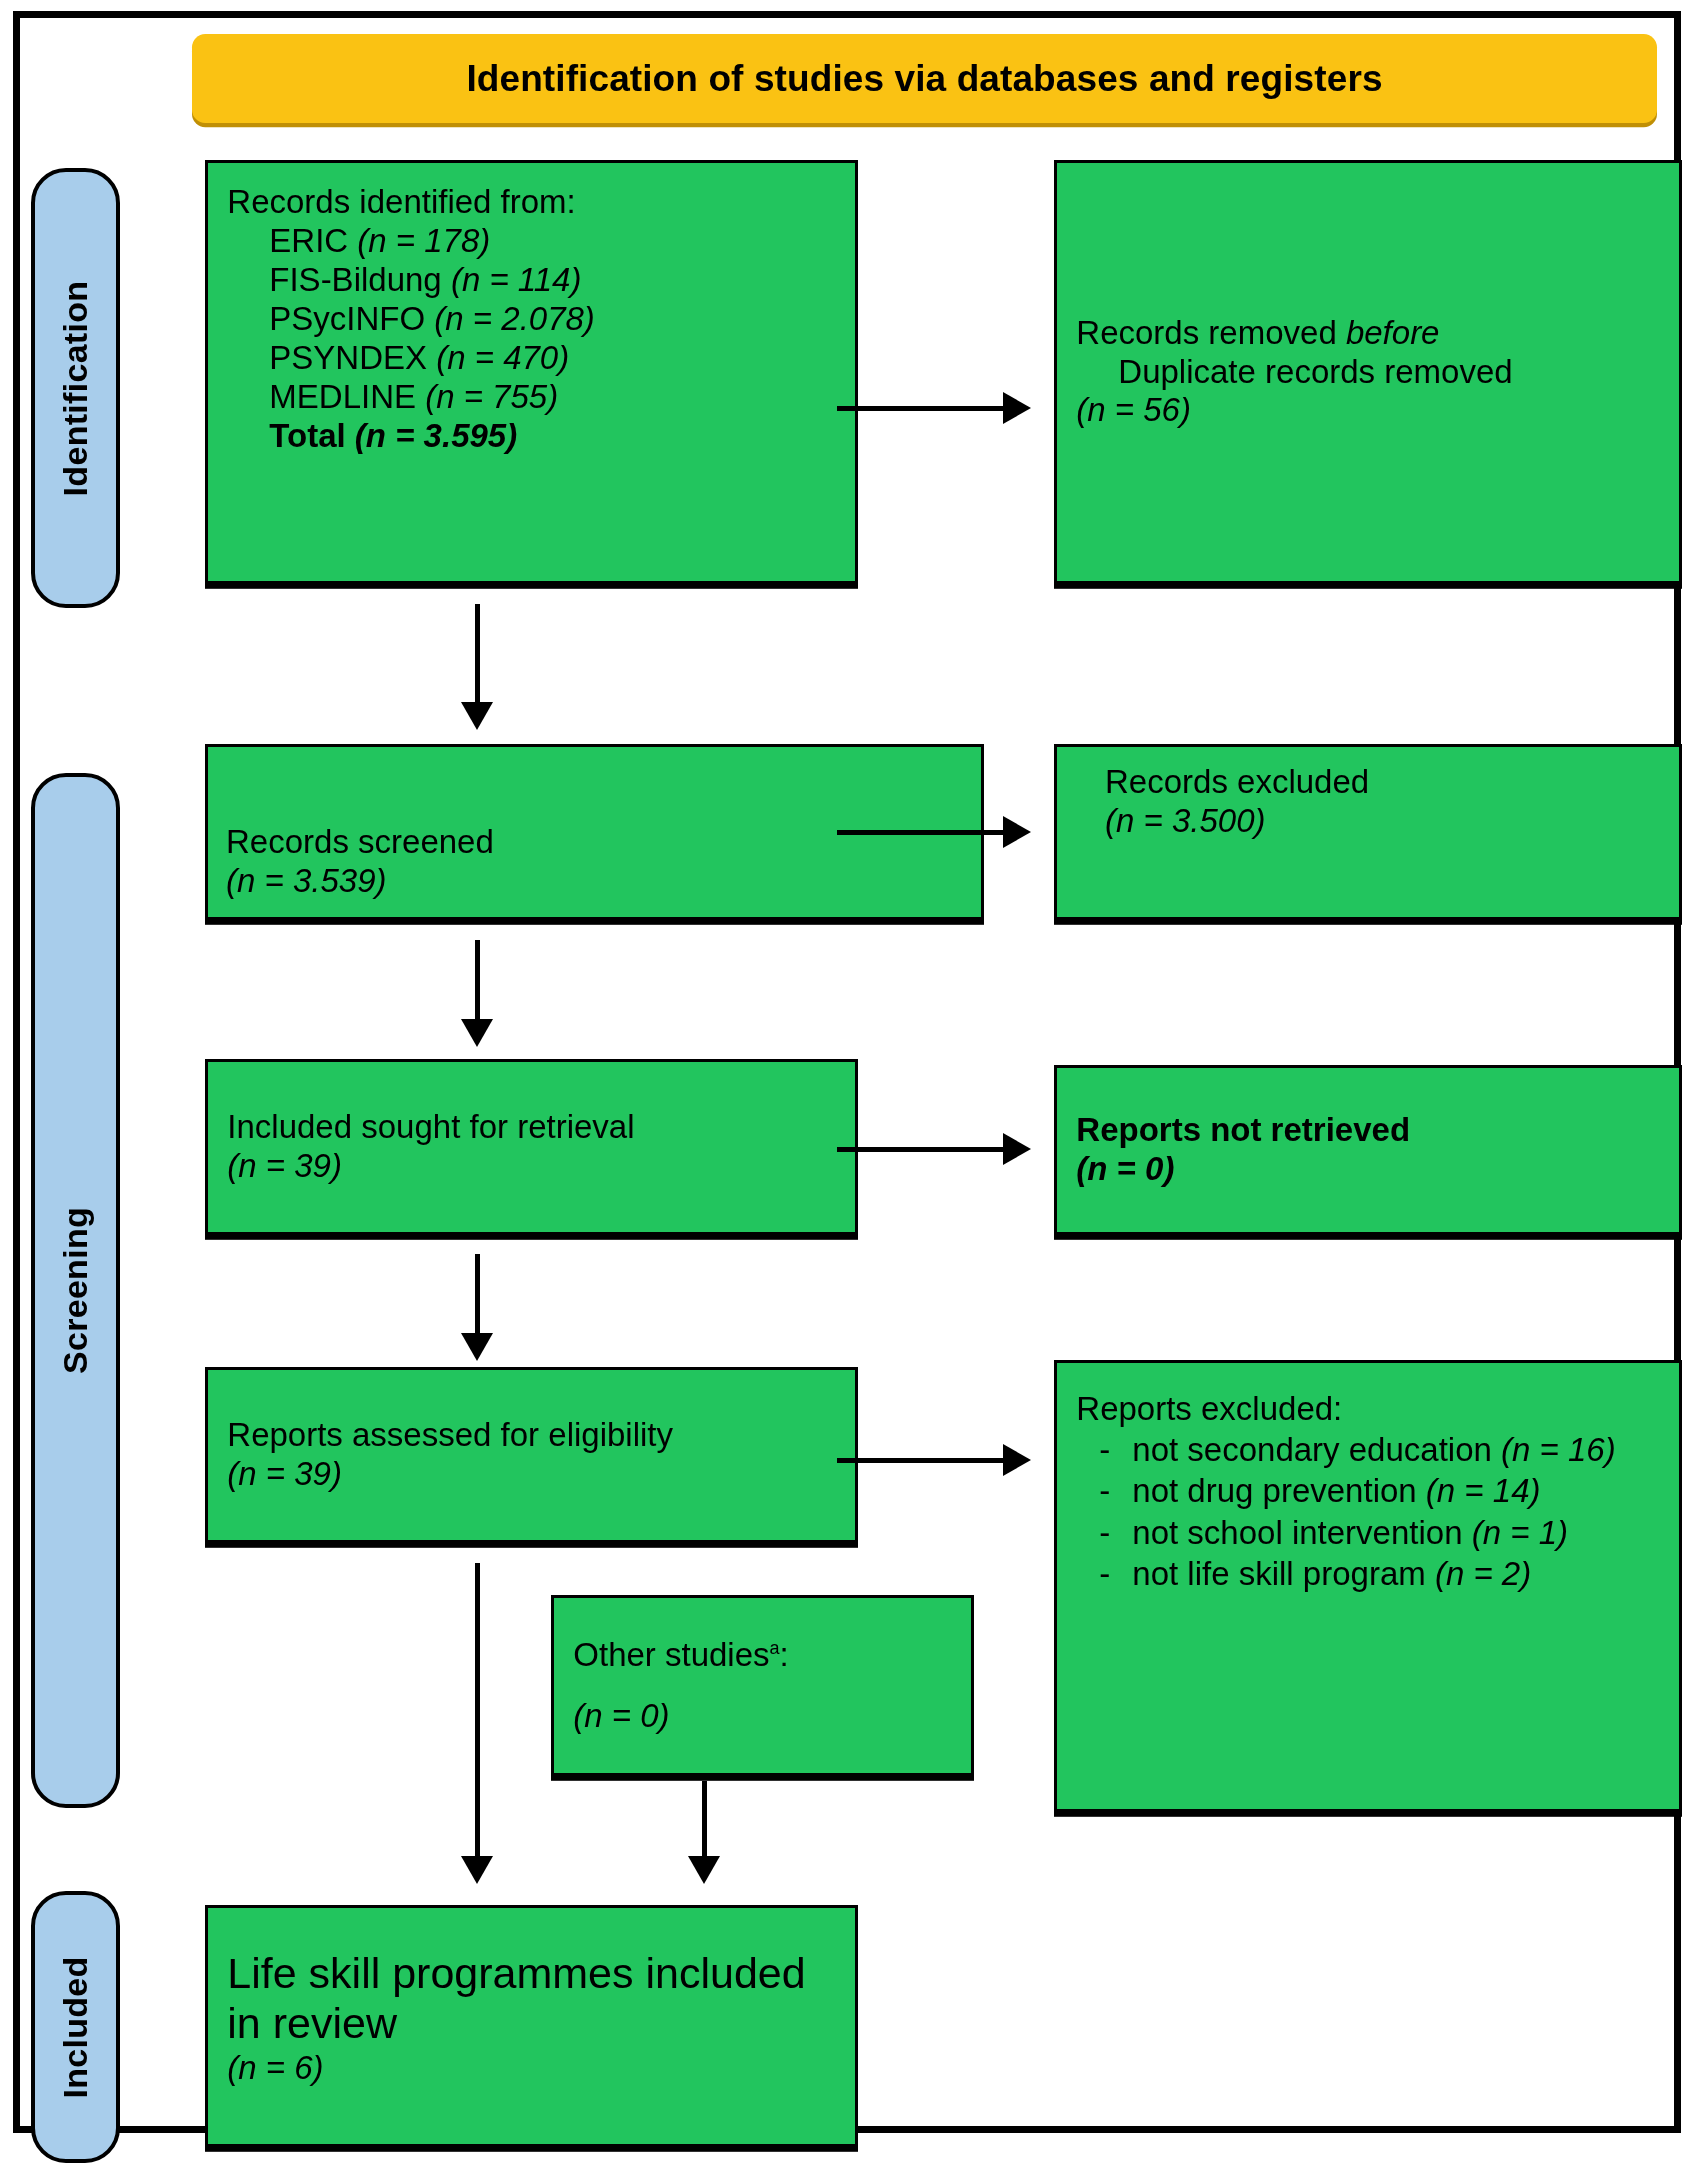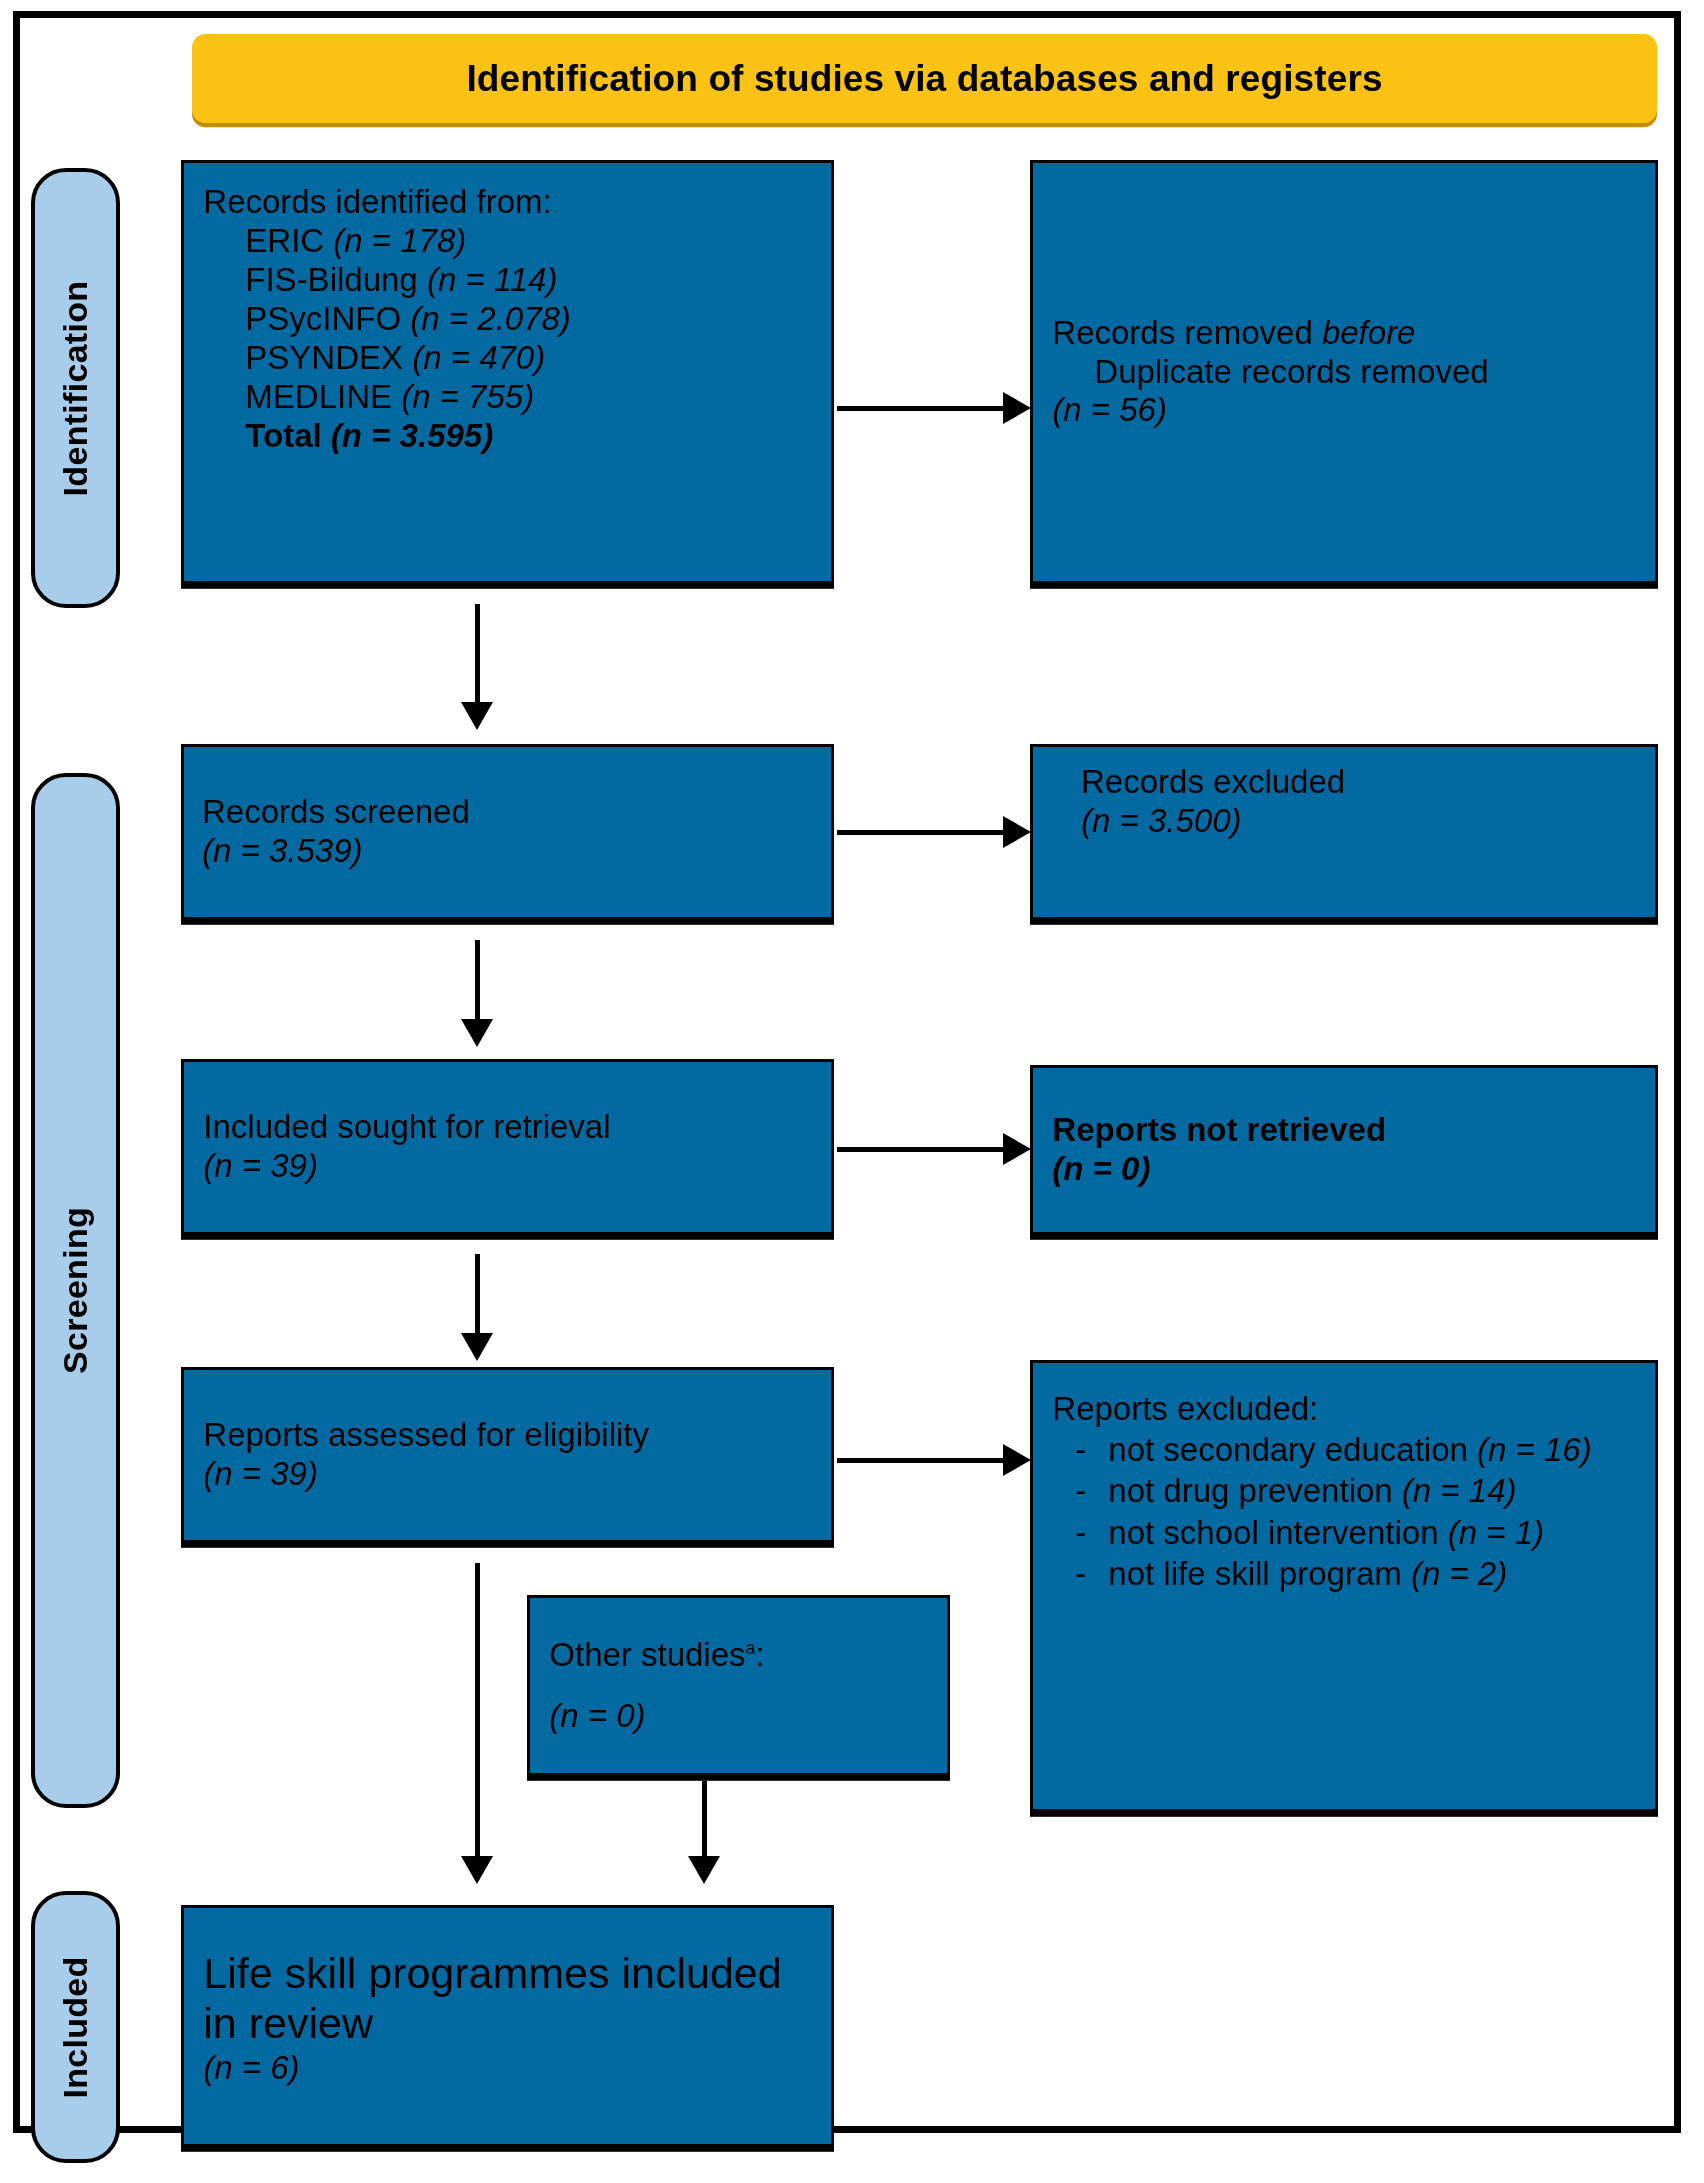--- a/index.html
+++ b/index.html
@@ -88,26 +88,27 @@
   #stage-included {
     left: 31px;
     top: 1891px;
     width: 89px;
     height: 272px;
   }
 
   
   .fbox {
     position: absolute;
-    background: #0369a1;
+    background: #22c55e;
     border: 3.6px solid #000000;
     box-sizing: border-box;
     box-shadow: 0 4.8px 0 0 #000000;
     padding: 15.7px 19.3px;
     overflow: hidden;
+    margin-left: 24px;
   }
   .fbox .line {
     font-size: 33px;
     line-height: 1.18;
     color: #000000;
     white-space: nowrap;
   }
   .fbox .wrapline {
     font-size: 43px;
     line-height: 1.18;
@@ -123,22 +124,22 @@
     display: flex; align-items: flex-start;
   }
   #box-identified .inner { margin-top: 4.8px; }
 
   #box-removed {
     left: 1030px; top: 160px; width: 628px; height: 424px;
     display: flex; align-items: center;
   }
 
   #box-screened {
-    left: 181px; top: 744px; width: 653px; height: 176px;
-    display: flex; align-items: center; padding-left: 18px;
+    left: 181px; top: 744px; width: 779px; height: 176px;
+    display: flex; align-items: flex-end; padding-left: 18px;
   }
 
   #box-excluded-records {
     left: 1030px; top: 744px; width: 628px; height: 176px;
     display: flex; align-items: flex-start; padding-left: 48px;
   }
 
   #box-sought {
     left: 181px; top: 1059px; width: 653px; height: 176px;
     display: flex; align-items: center;

